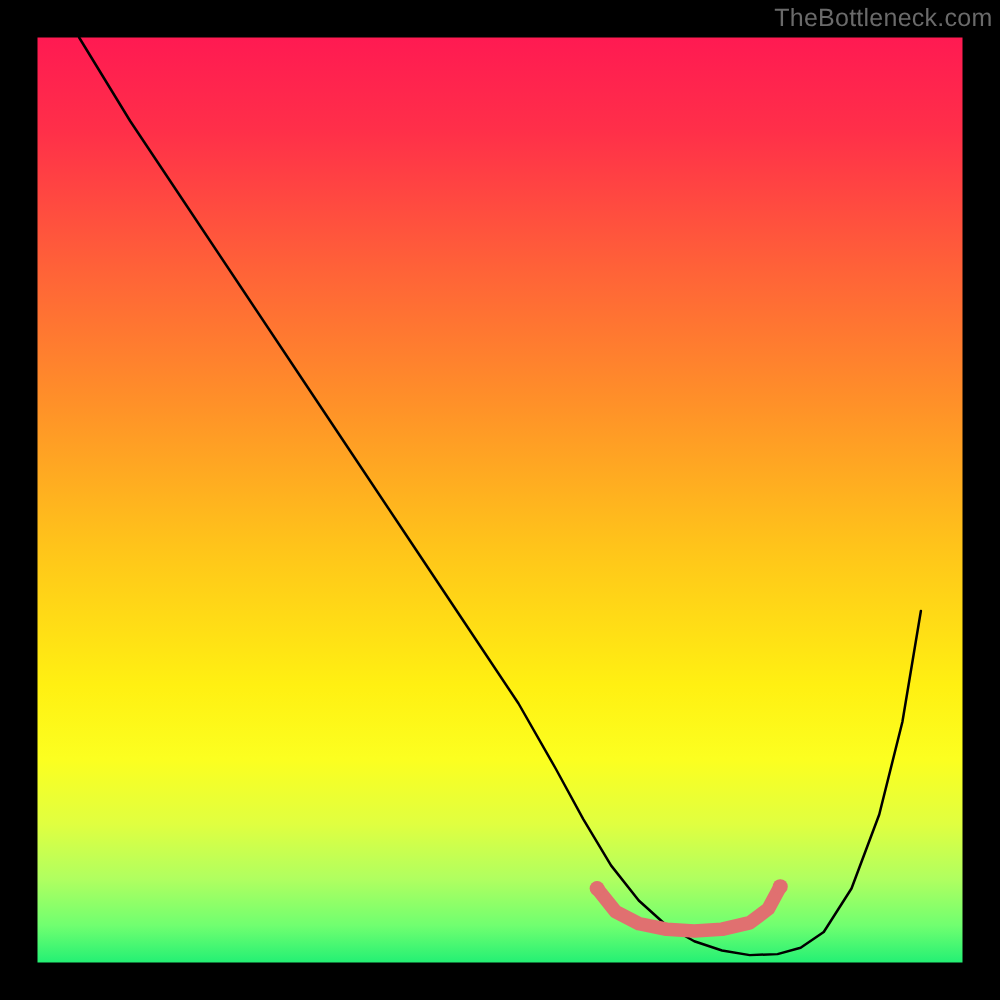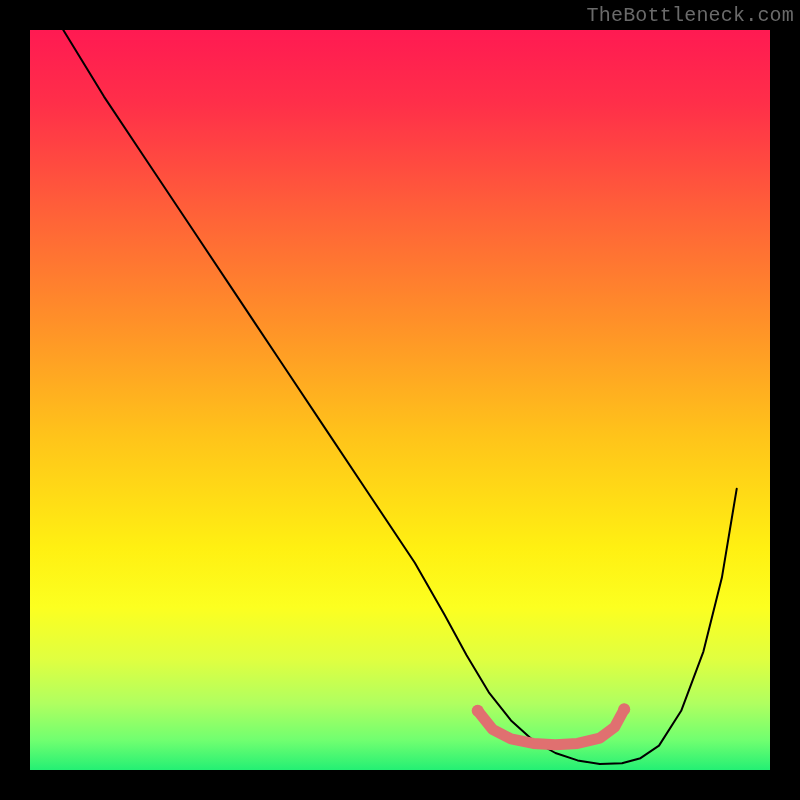--- a/index.html
+++ b/index.html
@@ -8,21 +8,20 @@
     background: #000;
     width: 800px;
     height: 800px;
     overflow: hidden;
     font-family: Arial, Helvetica, sans-serif;
   }
   .container {
     position: relative;
     width: 800px;
     height: 576px;
-    font-family: Liberation Mono, monospace;
   }
   .watermark {
     position: absolute;
     top: 4px;
     right: 6px;
     color: #6a6a6a;
     font-size: 20px;
     font-weight: 500;
     letter-spacing: 0.2px;
     z-index: 10;

